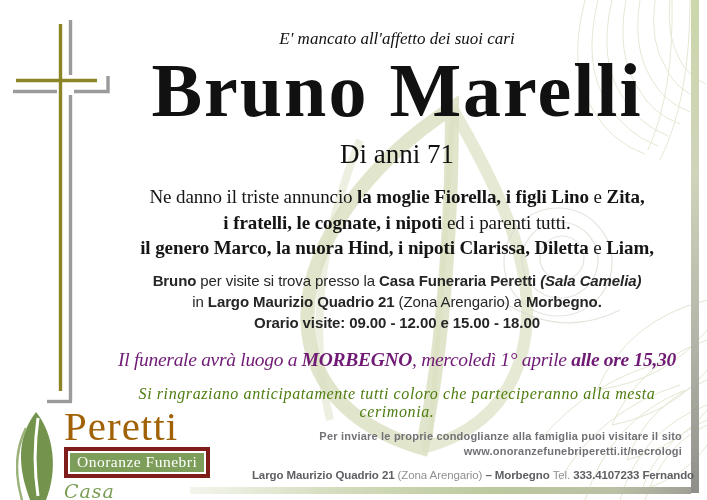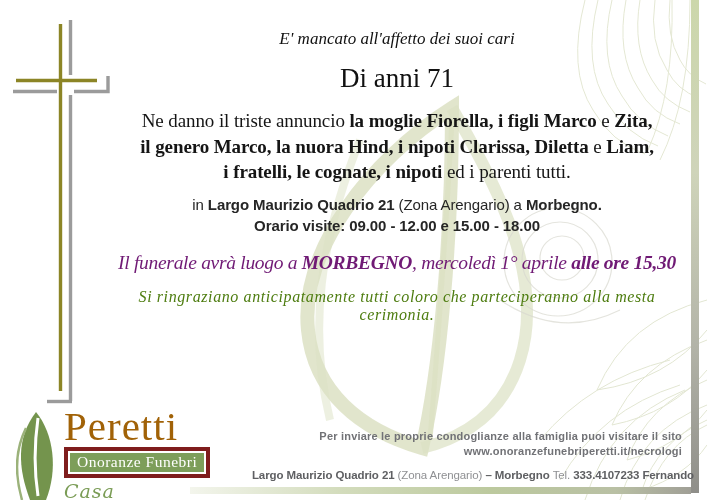--- a/index.html
+++ b/index.html
@@ -113,29 +113,31 @@
     <g stroke="#8c8526" stroke-width="3.4" fill="none">
       <line x1="60.5" y1="24" x2="60.5" y2="391"></line>
       <line x1="16" y1="80.5" x2="97" y2="80.5"></line>
     </g>
   </svg>
 
   <div id="edge-bar"></div>
 
   <div id="main-col">
     <div class="intro">E' mancato all'affetto dei suoi cari</div>
+    <div class="deceased">Bruno Marelli</div>
     <div class="age">Di anni 71</div>
 
     <div class="announce">
-      <div><span class="r">Ne danno il triste annuncio </span><span class="b">la moglie Fiorella, i figli Marco</span><span class="r"> e </span><span class="b">Zita,</span></div>
+      <div><span class="r">Ne danno il triste annuncio </span><span class="b">la moglie Fiorella, i figli Lino</span><span class="r"> e </span><span class="b">Zita,</span></div>
+      <div><span class="b">i fratelli, le cognate, i nipoti</span><span class="r"> ed i parenti tutti.</span></div>
       <div><span class="b">il genero Marco, la nuora Hind, i nipoti Clarissa, Diletta</span><span class="r"> e </span><span class="b">Liam,</span></div>
-      <div><span class="b">i fratelli, le cognate, i nipoti</span><span class="r"> ed i parenti tutti.</span></div>
     </div>
 
     <div class="visits">
+      <div><span class="b">Bruno</span><span class="r"> per visite si trova presso la </span><span class="b">Casa Funeraria Peretti </span><span class="b i">(Sala Camelia)</span></div>
       <div><span class="r">in </span><span class="b">Largo Maurizio Quadrio 21 </span><span class="r">(Zona Arengario) a </span><span class="b">Morbegno.</span></div>
       <div><span class="b">Orario visite: 09.00 - 12.00 e 15.00 - 18.00</span></div>
     </div>
 
     <div class="funeral">
       <div><span class="r">Il funerale avrà luogo a </span><span class="b">MORBEGNO</span><span class="r">, mercoledì 1° aprile </span><span class="b">alle ore 15,30</span></div>
     </div>
 
     <div class="thanks">Si ringraziano anticipatamente tutti coloro che parteciperanno alla mesta cerimonia.</div>
   </div>

